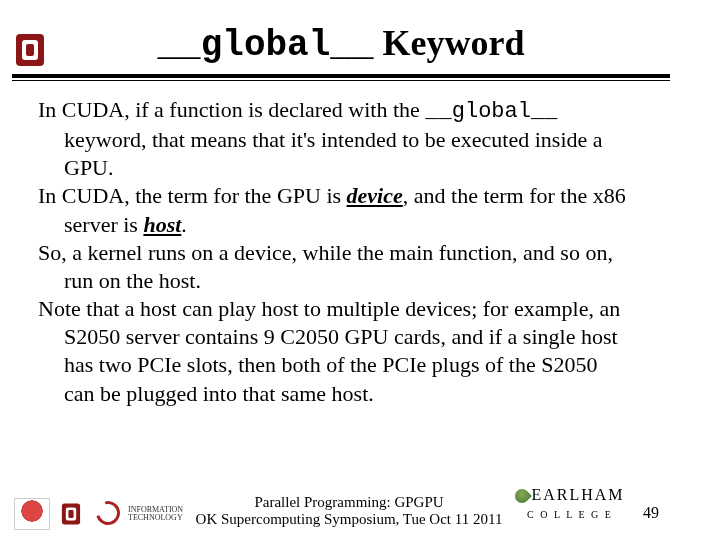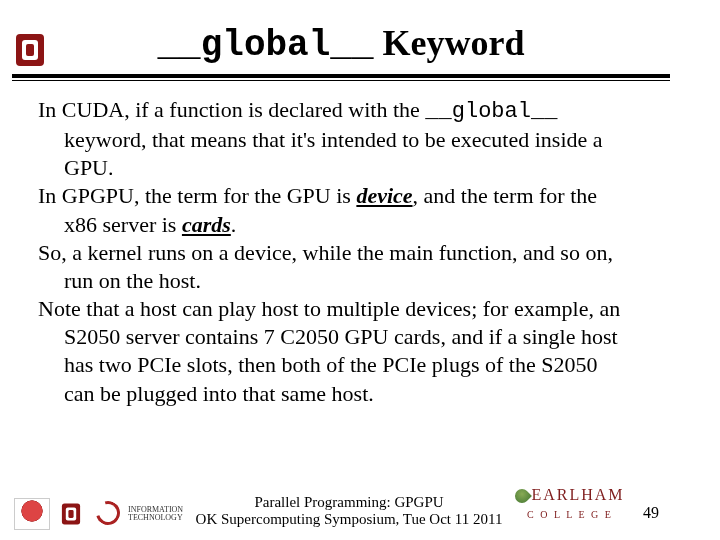--- a/index.html
+++ b/index.html
@@ -153,21 +153,21 @@
     transform: rotate(30deg);
   }
   .it-text {
     font-size: 8px;
     color: #333;
     line-height: 1;
     margin-left: -2px;
   }
   .earlham {
     font-family: "Times New Roman", serif;
-    color: #7f1d1d;
+    color: #000000;
   }
   .earlham .big {
     font-size: 16px;
     letter-spacing: 2px;
     font-weight: normal;
   }
   .earlham .small {
     font-size: 10px;
     letter-spacing: 2px;
   }
@@ -199,24 +199,24 @@
       <span>Keyword</span>
     </h1>
     <div class="title-rule"></div>
   </div>
 
   <div class="body">
     <p>
       <span>In CUDA, if a function is declared with the </span><span class="code">__global__</span><span> keyword, that means that it's intended to be executed inside a GPU.</span>
     </p>
     <p>
-      <span>In GPGPU, the term for the GPU is </span><span class="term">device</span><span>, and the term for the x86 server is </span><span class="term">cards</span><span>.</span>
+      <span>In CUDA, the term for the GPU is </span><span class="term">device</span><span>, and the term for the x86 server is </span><span class="term">host</span><span>.</span>
     </p>
     <p>So, a kernel runs on a device, while the main function, and so on, run on the host.</p>
-    <p>Note that a host can play host to multiple devices; for example, an S2050 server contains 7 C2050 GPU cards, and if a single host has two PCIe slots, then both of the PCIe plugs of the S2050 can be plugged into that same host.</p>
+    <p>Note that a host can play host to multiple devices; for example, an S2050 server contains 9 C2050 GPU cards, and if a single host has two PCIe slots, then both of the PCIe plugs of the S2050 can be plugged into that same host.</p>
   </div>
 
   <div class="footer">
     <div class="footer-logos-left">
       <span class="mini-logo oscer"></span>
       <span class="mini-logo ou-small">
         <svg viewBox="0 0 40 40">
           <rect x="6" y="4" width="28" height="32" rx="4" fill="#8c1515"></rect>
           <rect x="12" y="10" width="16" height="20" rx="3" fill="#fff"></rect>
           <rect x="16" y="14" width="8" height="12" rx="2" fill="#8c1515"></rect>

